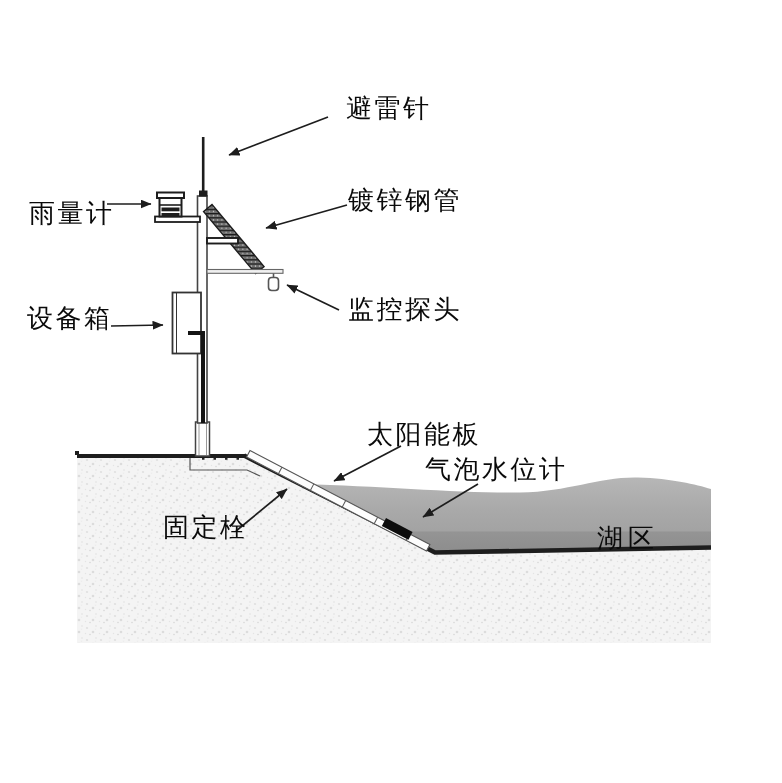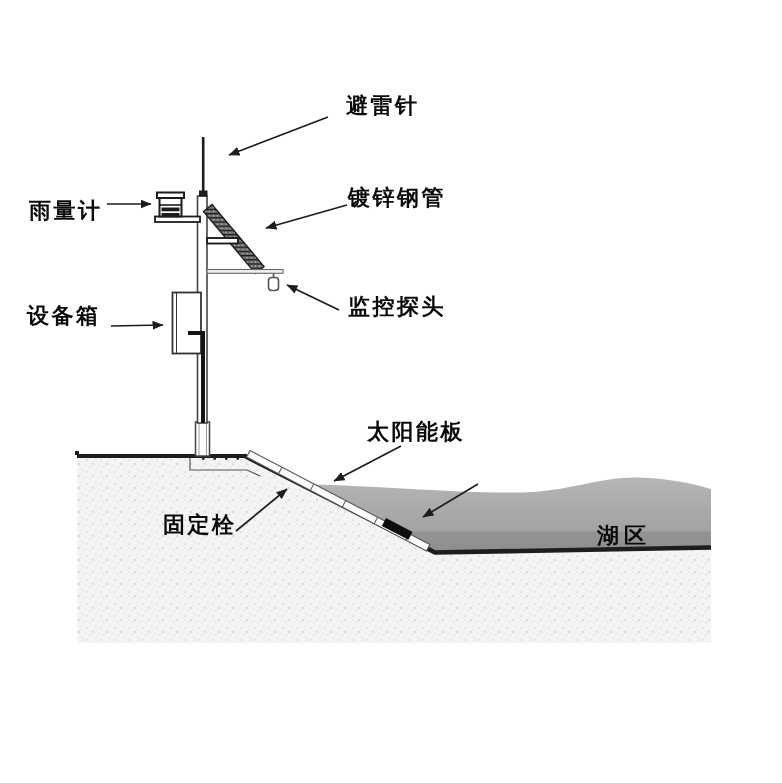--- a/index.html
+++ b/index.html
@@ -2,21 +2,21 @@
 <html><head>
 <meta charset="utf-8">
 <style>
   html,body{margin:0;padding:0;background:#fff;}
   .canvas{
     position:relative;width:782px;height:783px;background:#ffffff;
     overflow:hidden;font-family:"Liberation Sans","DejaVu Sans",sans-serif;
   }
   .canvas svg{position:absolute;left:0;top:0;}
   .label{
-    position:absolute;font-weight:bold;font-size:22px;line-height:1.1;
+    position:absolute;font-weight:normal;font-size:26px;line-height:1.1;
     color:#0a0a0a;letter-spacing:2.5px;white-space:nowrap;
   }
   .label.on-water{color:#0a0a0a;margin-top:32px;}
 </style>
 </head>
 <body>
 
 <div class="canvas">
 
   <svg width="782" height="783" viewBox="0 0 782 783">
@@ -119,16 +119,17 @@
     <line x1="478" y1="484" x2="423" y2="517" stroke="#1d1d1d" stroke-width="1.7" marker-end="url(#ah)"></line>
     <line x1="236" y1="531" x2="287" y2="489" stroke="#1d1d1d" stroke-width="1.7" marker-end="url(#ah)"></line>
   </svg>
 
   <div class="label" style="left:346px;top:94px">避雷针</div>
   <div class="label" style="left:29px;top:199px">雨量计</div>
   <div class="label" style="left:348px;top:186px">镀锌钢管</div>
   <div class="label" style="left:348px;top:295px">监控探头</div>
   <div class="label" style="left:27px;top:304px">设备箱</div>
   <div class="label" style="left:367px;top:420px">太阳能板</div>
+  <div class="label" style="left:425px;top:455px">气泡水位计</div>
   <div class="label" style="left:163px;top:513px">固定栓</div>
   <div class="label on-water" style="left:597px;top:492px;letter-spacing:5px">湖区</div>
 
 </div>
 
 </body></html>

